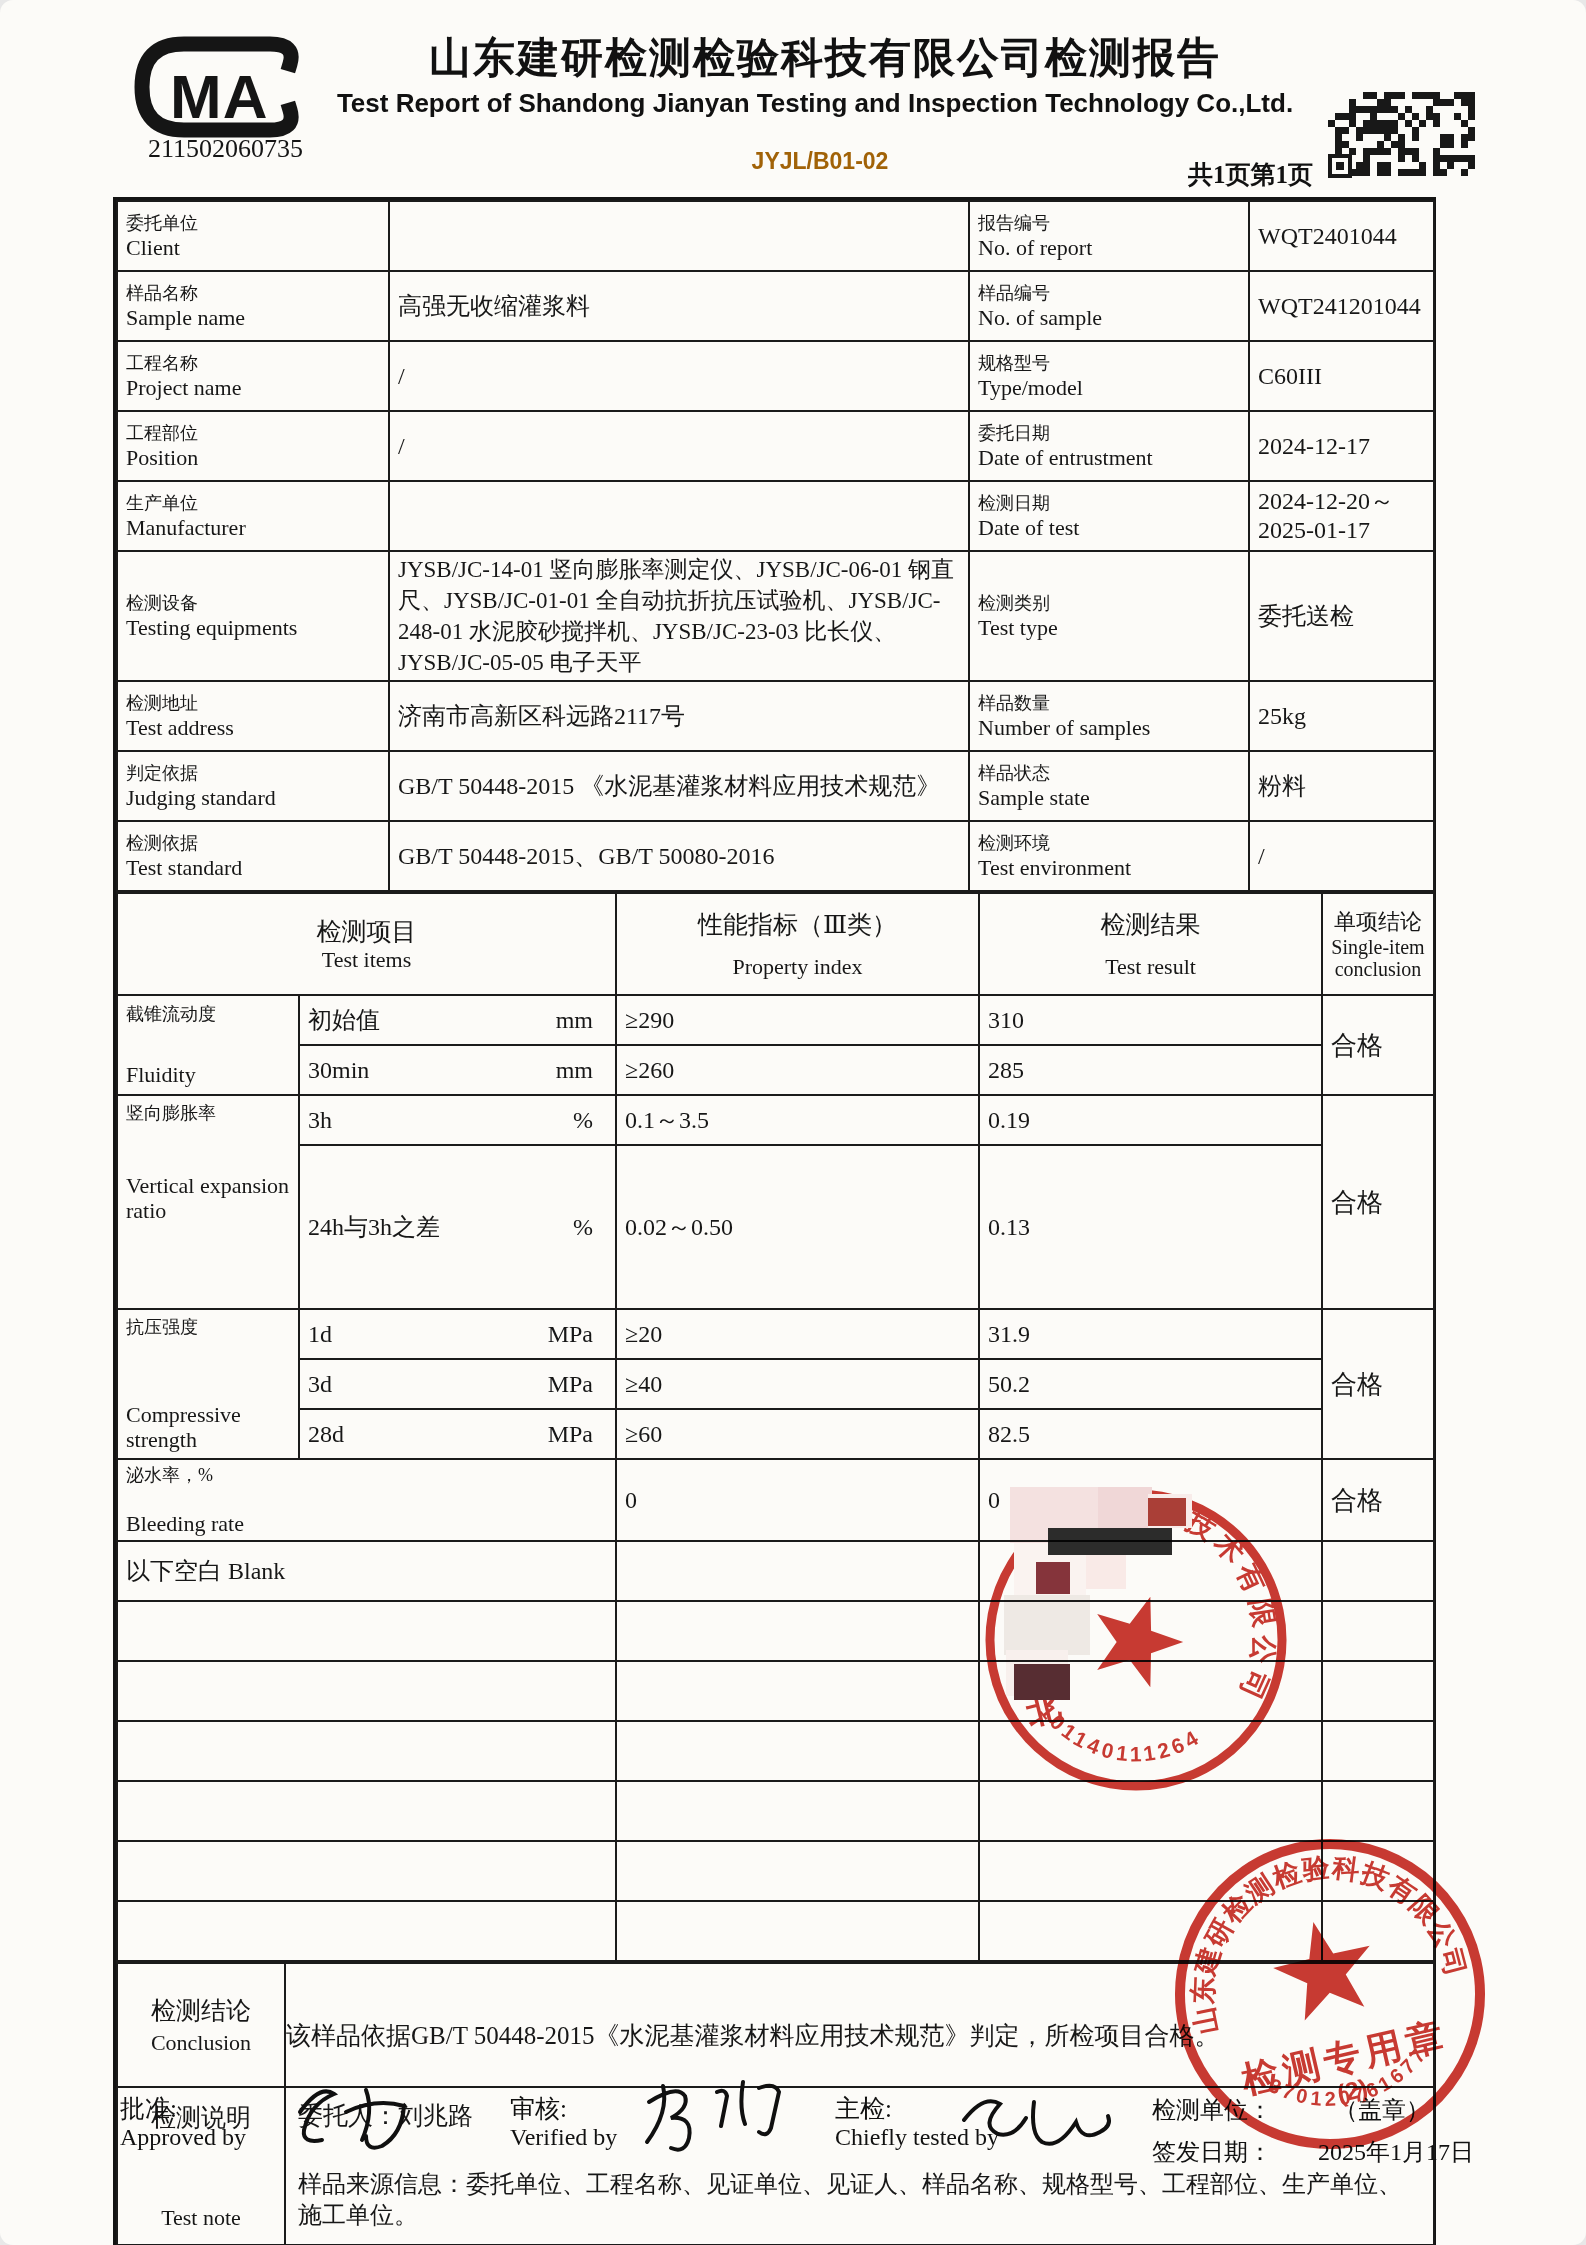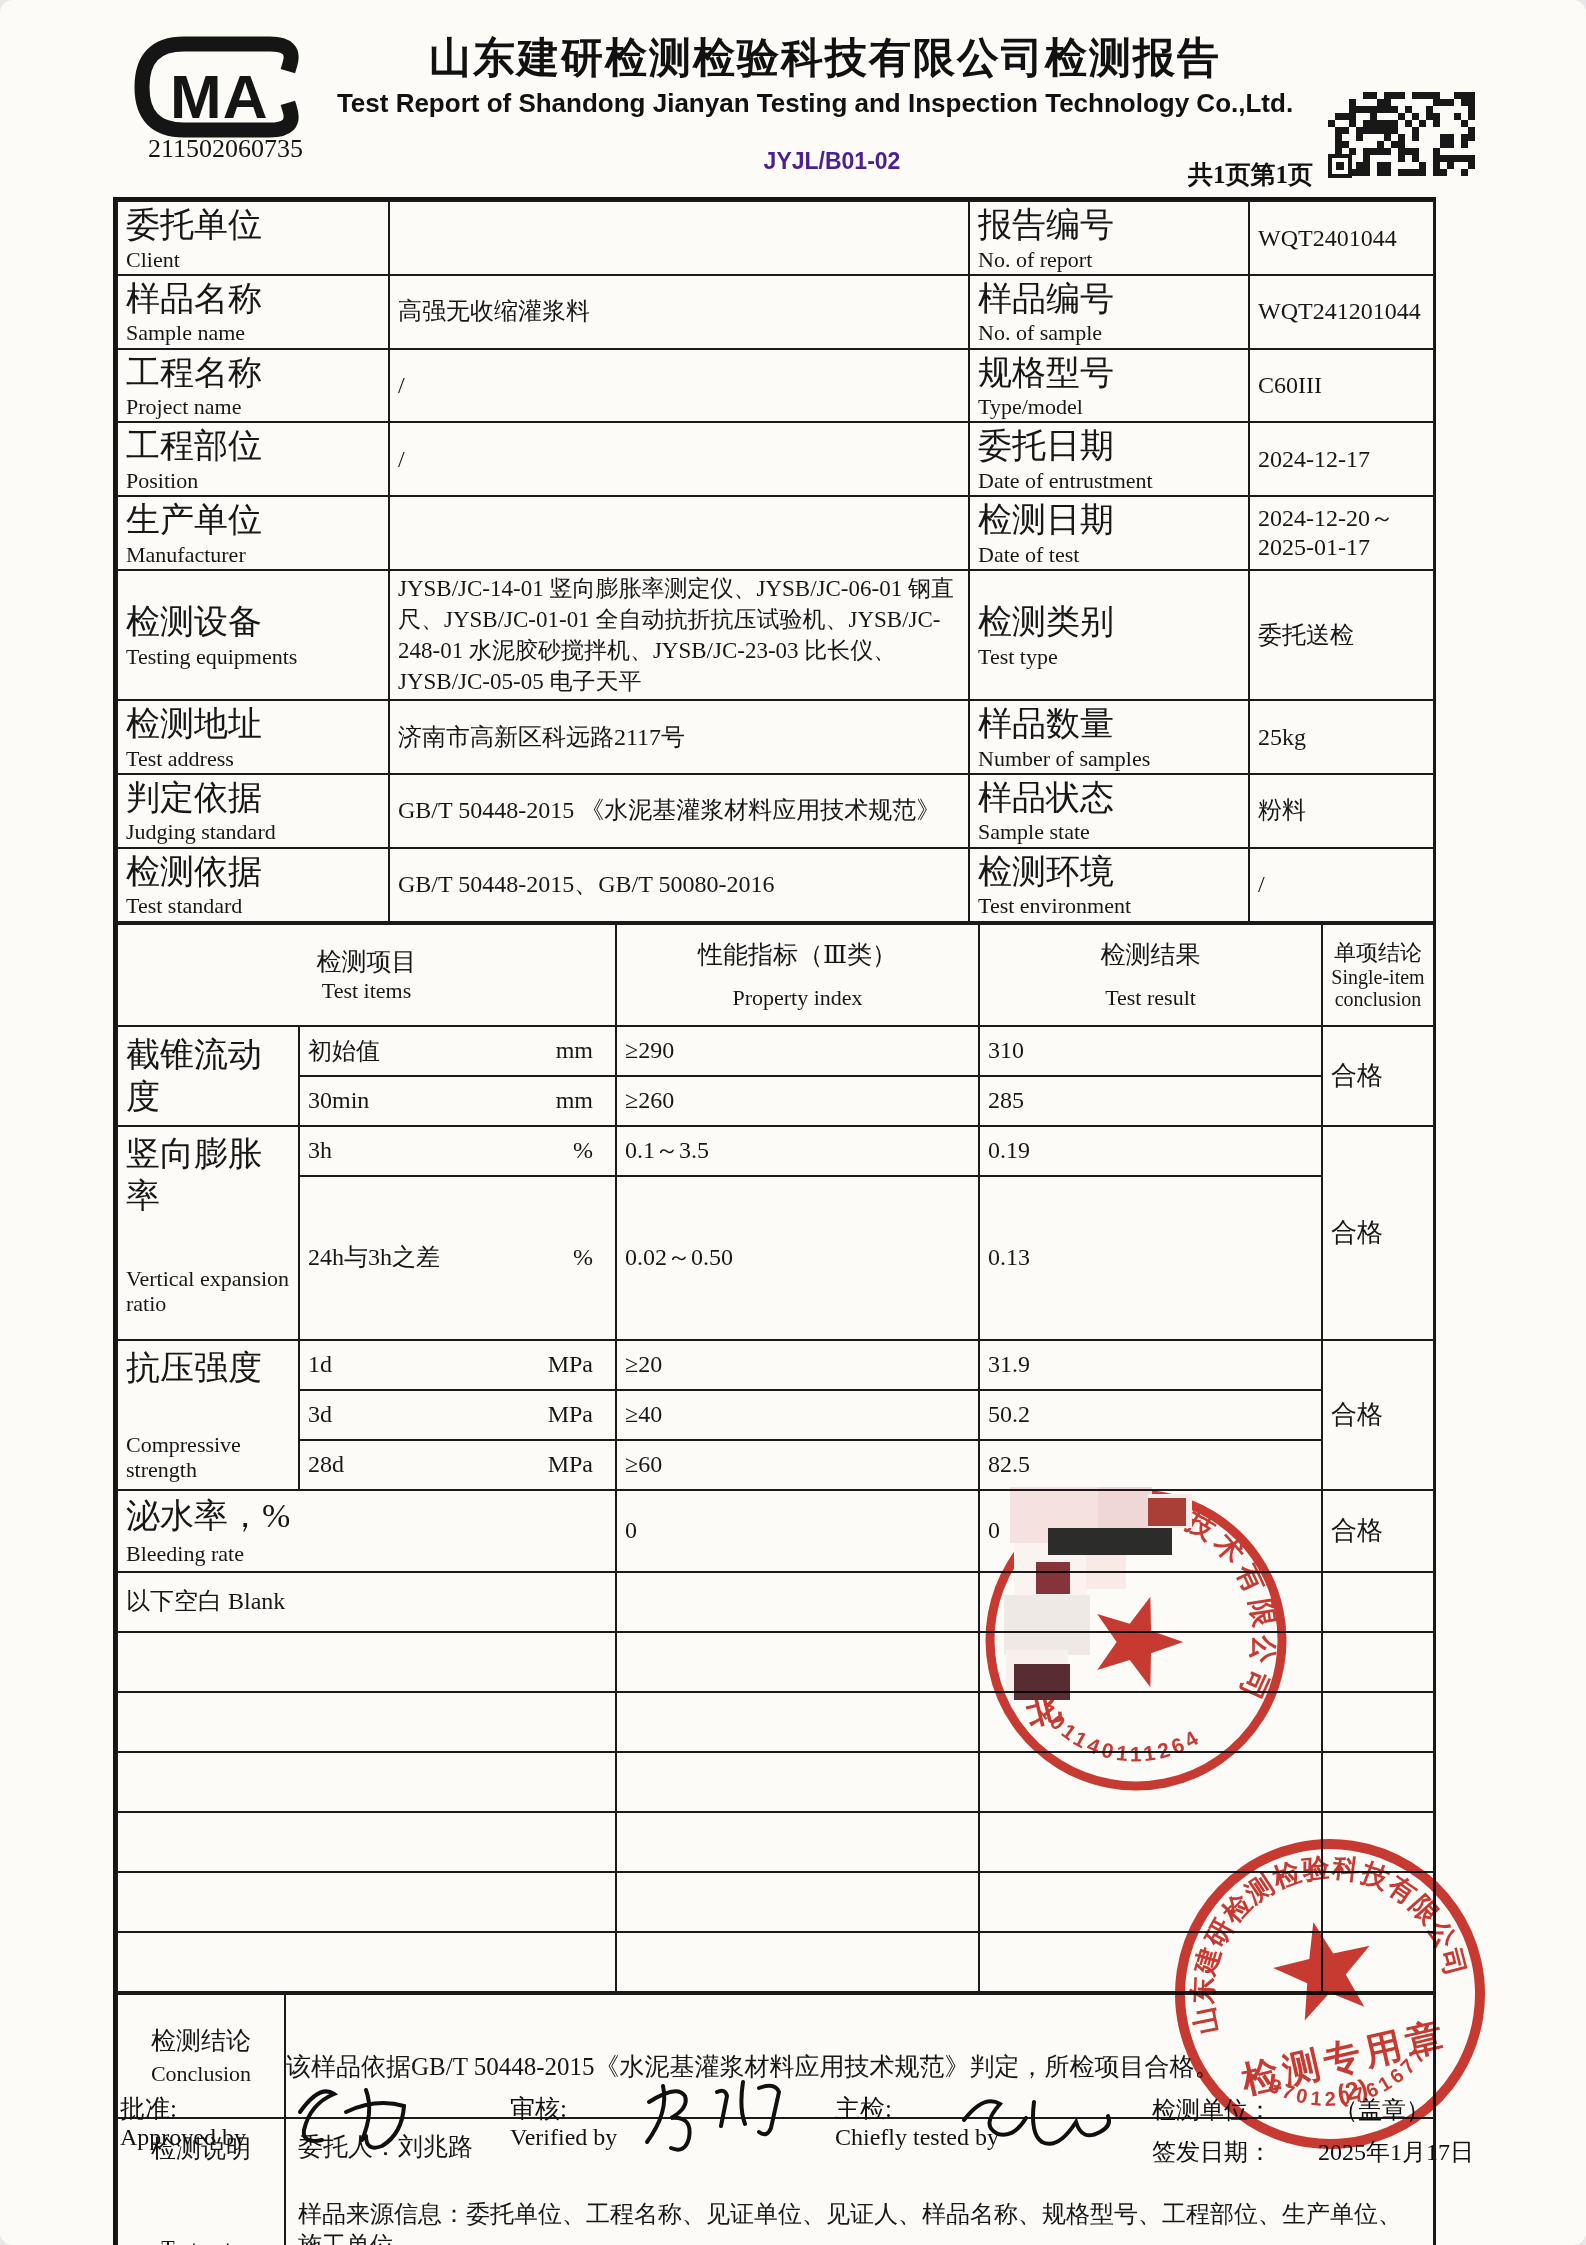--- a/index.html
+++ b/index.html
@@ -16,28 +16,28 @@
     position:absolute;left:825px;top:30px;transform:translateX(-50%);
     white-space:nowrap;font-family:"Liberation Sans","DejaVu Sans",sans-serif;
     font-weight:700;font-size:42px;letter-spacing:2px;color:#111;
   }
   .title-en{
     position:absolute;left:815px;top:88px;transform:translateX(-50%);
     white-space:nowrap;font-family:"Liberation Sans","DejaVu Sans",sans-serif;
     font-weight:700;font-size:26px;color:#111;
   }
   .form-code{position:absolute;left:820px;top:148px;transform:translateX(-50%);
-    font-size:23px;font-family:"Liberation Sans","DejaVu Sans",sans-serif;font-weight:700;color:#4c1d95;margin-left:12px;}
+    font-size:23px;font-family:"Liberation Sans","DejaVu Sans",sans-serif;font-weight:700;color:#a16207;}
   .page-info{position:absolute;left:1188px;top:158px;font-size:25px;font-weight:700;color:#111;}
   .qr{position:absolute;left:1328px;top:92px;width:148px;height:88px;}
   
   .main-table{position:absolute;left:113px;top:197px;width:1317px;border:3px solid #141414;background:transparent;}
   table.doc{border-collapse:collapse;table-layout:fixed;width:1317px;}
   table.doc td{border:2px solid #1b1b1b;padding:2px 8px;vertical-align:middle;overflow:hidden;}
-  .cn{font-size:34px;line-height:1.25;}
+  .cn{font-size:18px;line-height:1.25;}
   .en{font-size:22px;line-height:1.15;}
   .val{font-size:24px;line-height:1.2;white-space:pre-line;}
   .small-val{font-size:23px;line-height:1.35;}
   td.lblcell{padding:4px 6px;}
   
   .hdrcell{text-align:center;}
   .hdrcell .cn{font-size:25px;}
   .hdrcell .en{font-size:22px;}
   .concl-hdr .cn{font-size:22px;}
   .concl-hdr .en{font-size:20px;line-height:1.1;}

